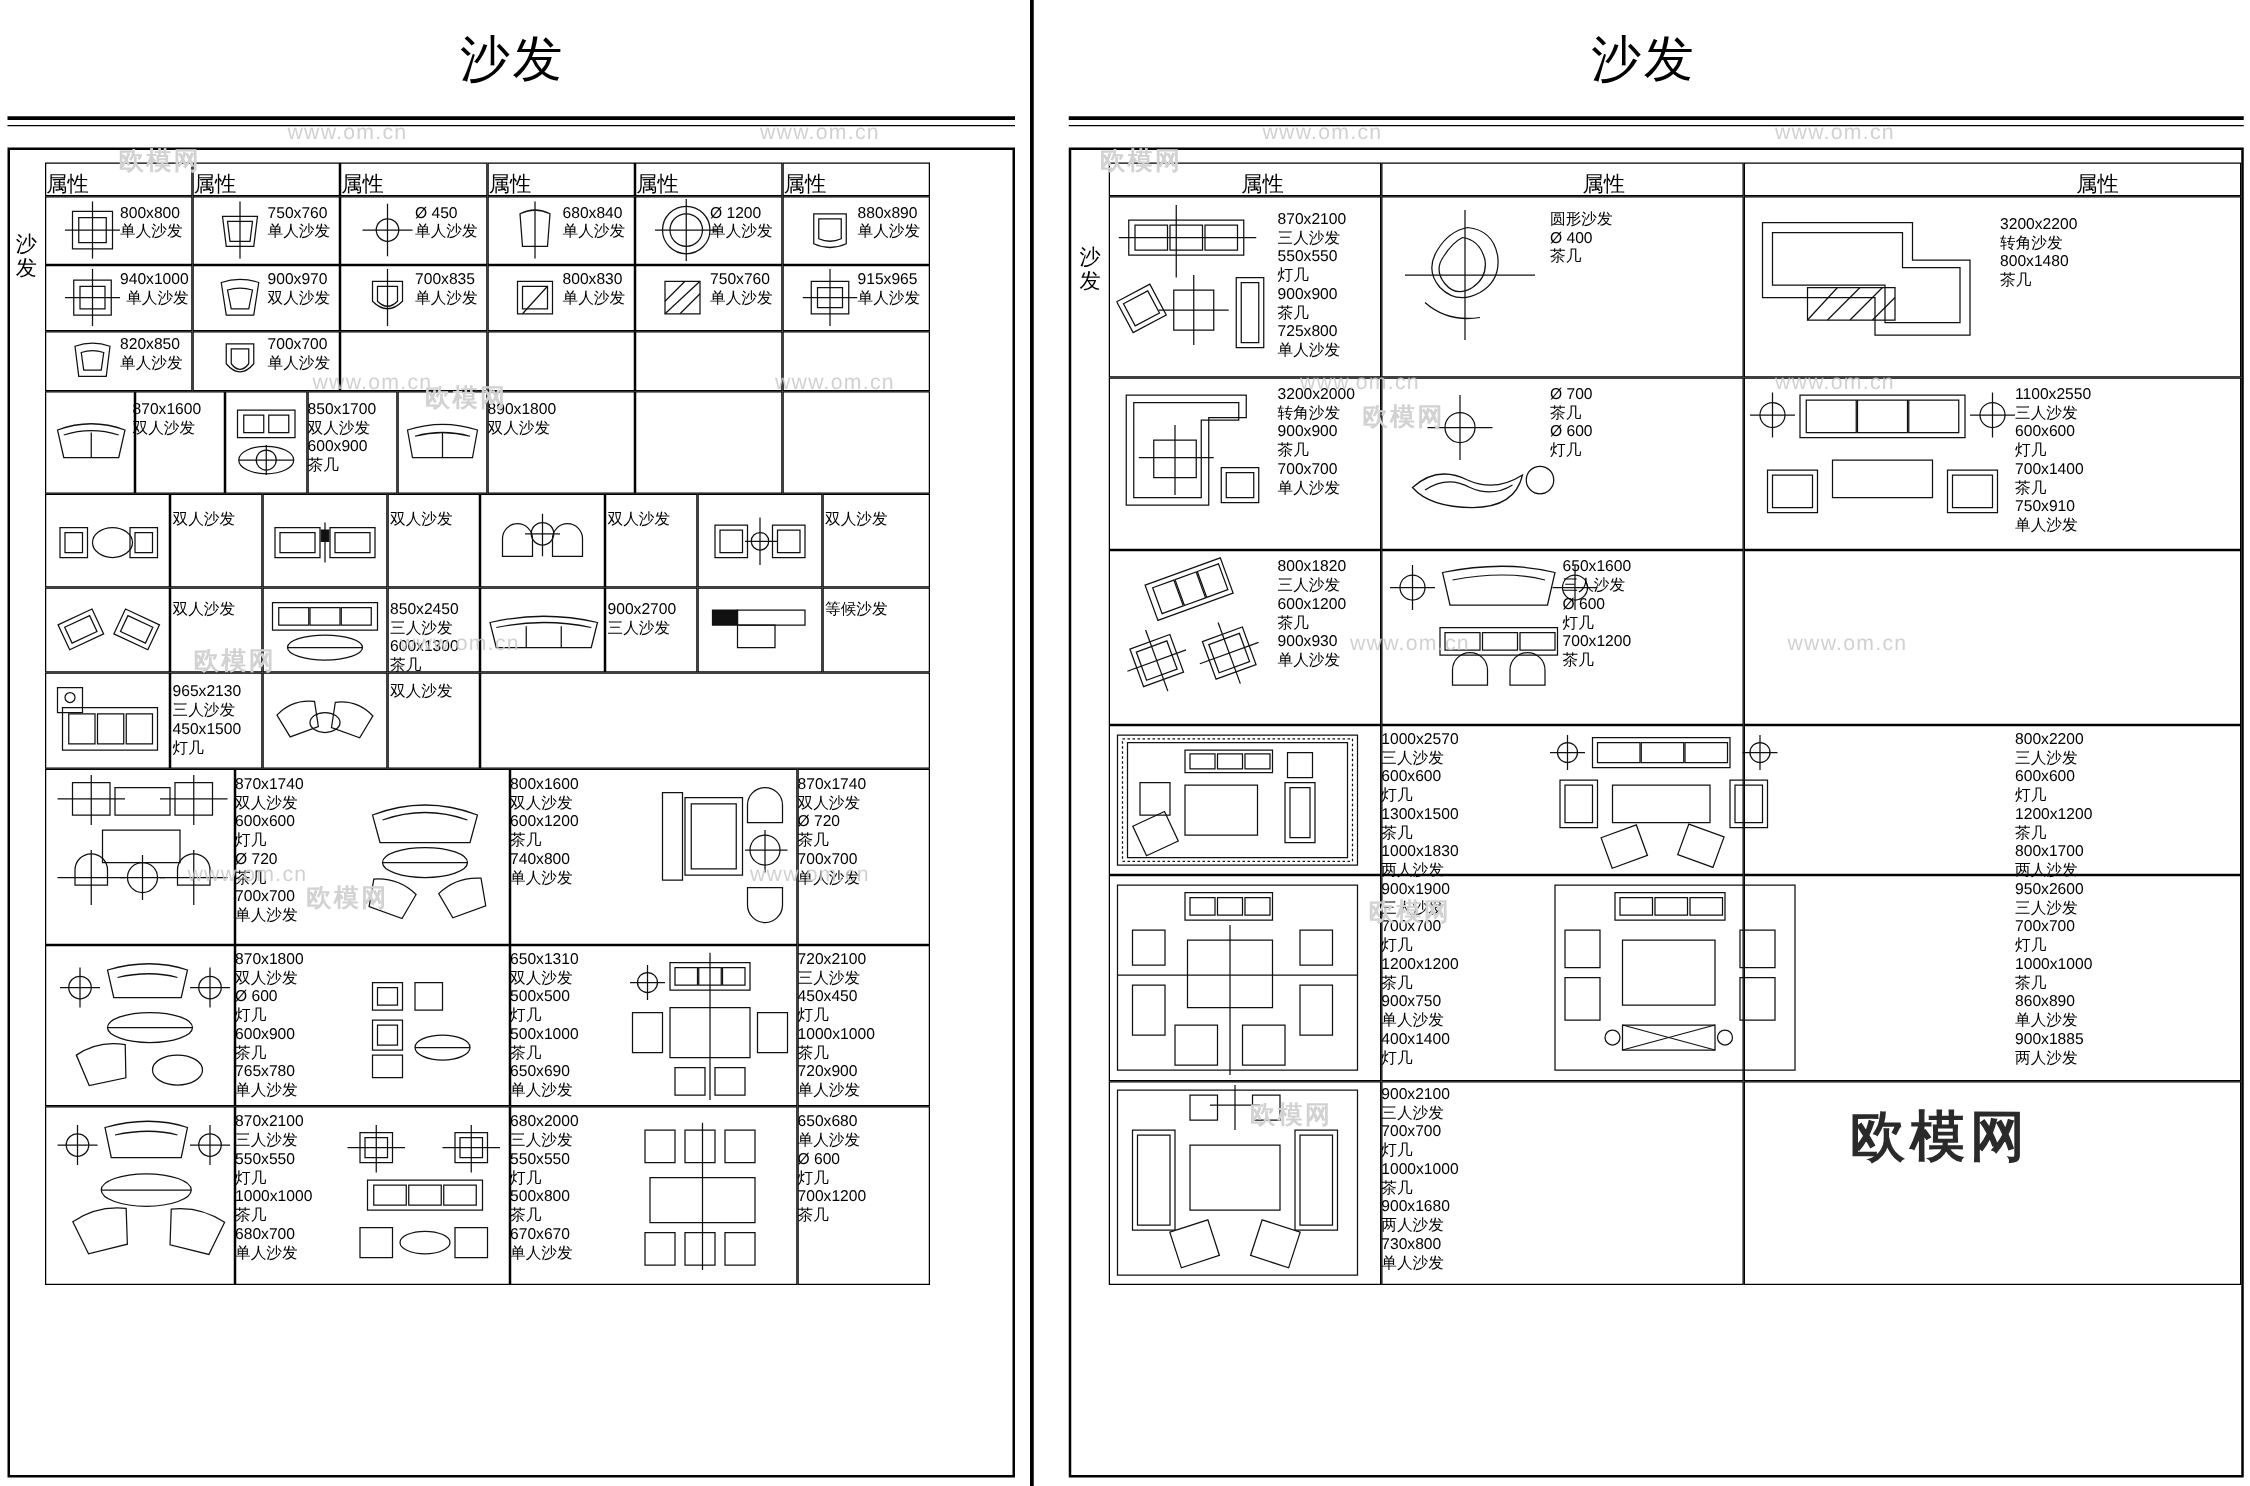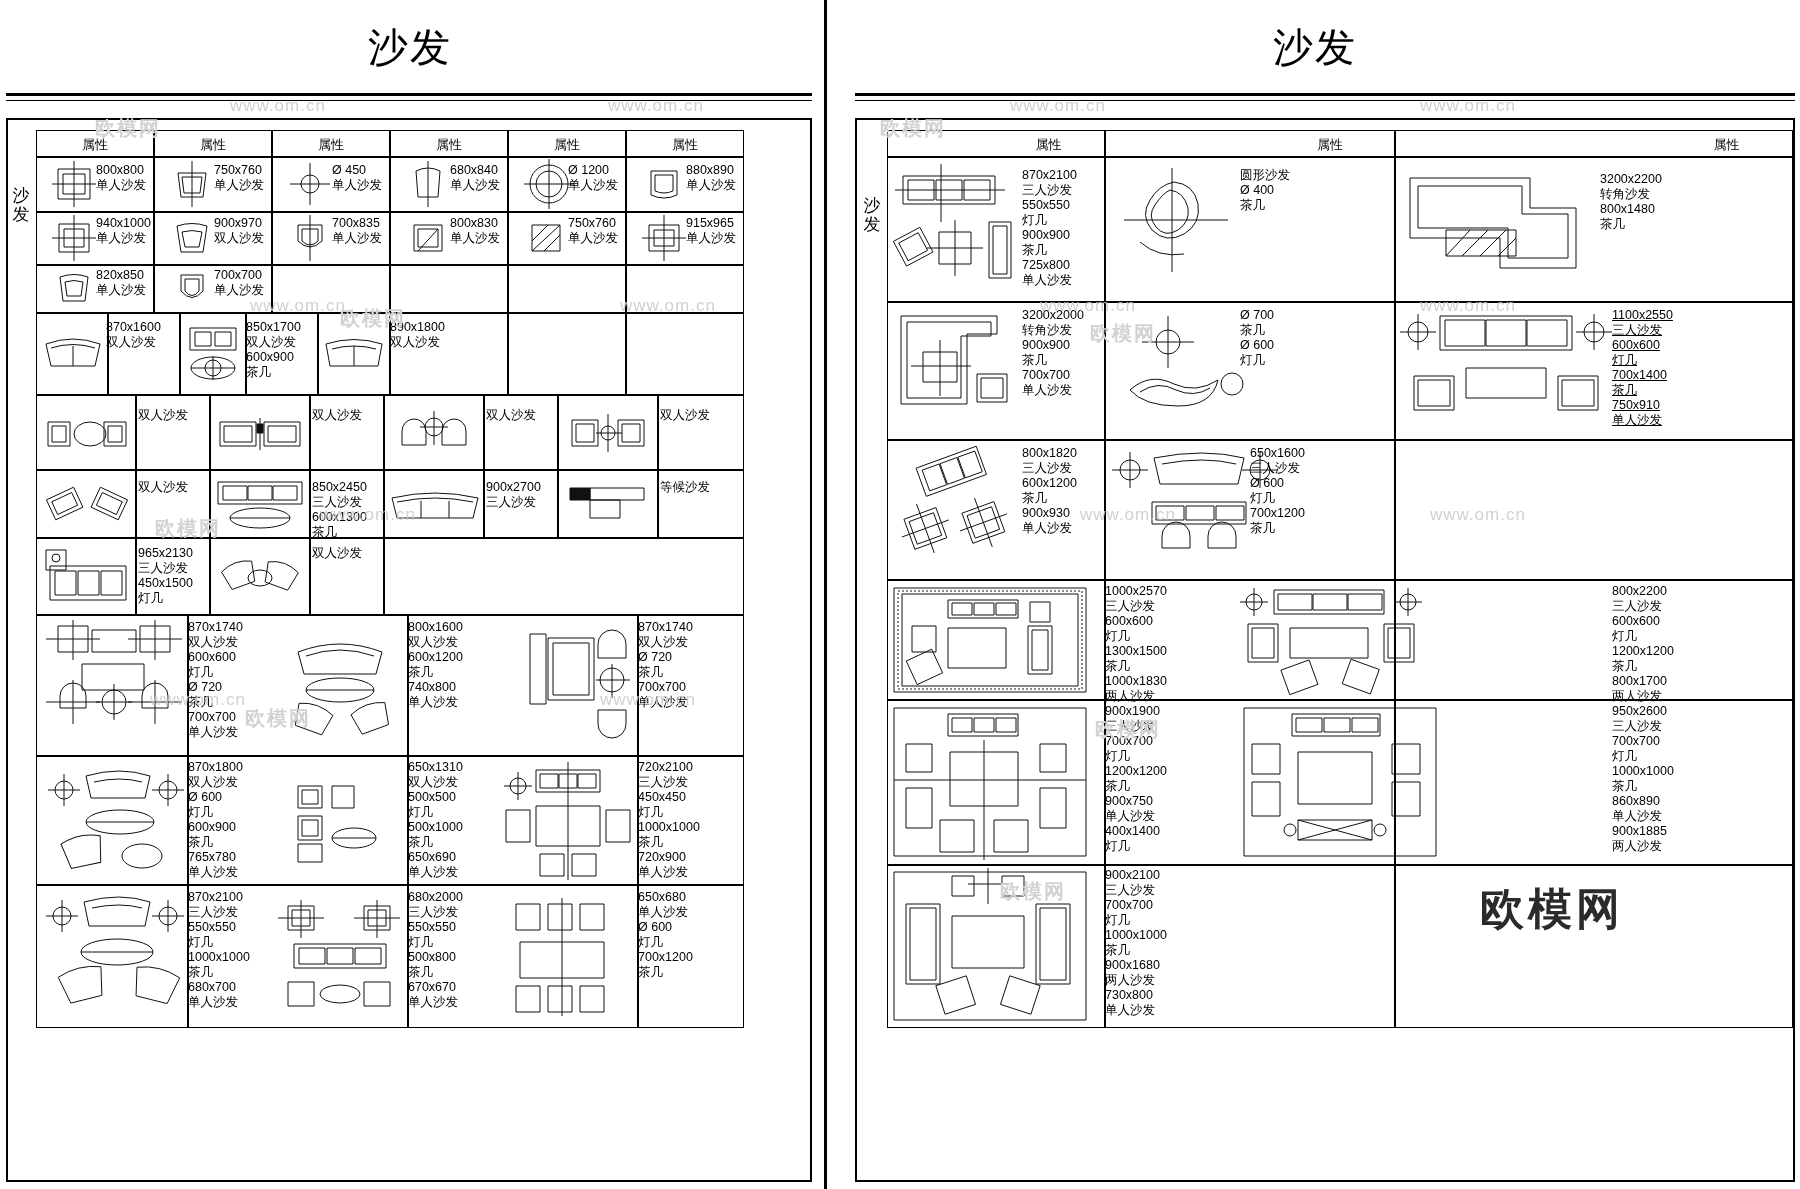--- a/index.html
+++ b/index.html
@@ -18,21 +18,21 @@
   .panel{position:absolute;border:2px solid #000;box-sizing:border-box;}
   .panel-left{left:6px;top:118px;width:806px;height:1064px;}
   .panel-right{left:855px;top:118px;width:940px;height:1064px;}
 
   
   .sheet-divider{position:absolute;left:824px;top:0;width:3px;height:1189px;background:#000;}
 
   
   .cell{position:absolute;box-sizing:border-box;border:1px solid #000;}
   .lbl{position:absolute;font-size:12.5px;line-height:15px;white-space:pre-line;}
-  .attr{font-size:13px;text-align:center;}
+  .attr{font-size:17px;}
   .side-tag{position:absolute;font-size:17px;line-height:19px;text-align:center;}
 
   
   .art{position:absolute;box-sizing:border-box;}
   .art svg{display:block;}
   .art line,.art rect,.art circle,.art path,.art ellipse,.art polyline,.art polygon{
     stroke:#111;fill:none;stroke-width:1;vector-effect:non-scaling-stroke;}
   .art .fill{fill:#111;}
 
   
@@ -159,21 +159,21 @@
   <div class="cell" style="left:626px;top:212px;width:118px;height:53px;"></div>
 
   <div class="art" style="left:52px;top:215px;width:44px;height:46px;">
     <svg viewBox="0 0 44 46" width="44" height="46">
         <rect x="7" y="9" width="30" height="28"></rect>
         <rect x="12" y="14" width="20" height="18"></rect>
         <line x1="22" y1="0" x2="22" y2="46"></line>
         <line x1="0" y1="23" x2="44" y2="23"></line>
       </svg>
     </div>
-  <div class="lbl" style="left:96px;top:216px;">940x1000
+  <div class="lbl" style="left:96px;top:216px;text-align:right;">940x1000
 单人沙发</div>
 
   <div class="art" style="left:170px;top:215px;width:44px;height:46px;">
     <svg viewBox="0 0 44 46" width="44" height="46">
         <path d="M7 11 q15 -5 30 0 l-4 26 h-22 Z"></path>
         <path d="M12 17 q10 -3 20 0 l-3 15 h-14 Z"></path>
       </svg>
     </div>
   <div class="lbl" style="left:214px;top:216px;">900x970
 双人沙发</div>
@@ -795,21 +795,21 @@
       <circle cx="194" cy="26" r="10"></circle>
         <line x1="194" y1="8" x2="194" y2="44"></line>
         <line x1="176" y1="26" x2="212" y2="26"></line>
       <rect x="66" y="62" width="80" height="30"></rect>
       <rect x="14" y="70" width="40" height="34"></rect>
         <rect x="18" y="74" width="32" height="26"></rect>
       <rect x="158" y="70" width="40" height="34"></rect>
         <rect x="162" y="74" width="32" height="26"></rect>
     </svg>
     </div>
-  <div class="lbl" style="left:1612px;top:308px;text-decoration:underline;">1100x2550
+  <div class="lbl" style="left:1612px;top:308px;">1100x2550
 三人沙发
 600x600
 灯几
 700x1400
 茶几
 750x910
 单人沙发</div>
 
   <div class="cell" style="left:887px;top:440px;width:218px;height:140px;"></div>
   <div class="cell" style="left:1105px;top:440px;width:290px;height:140px;"></div>

